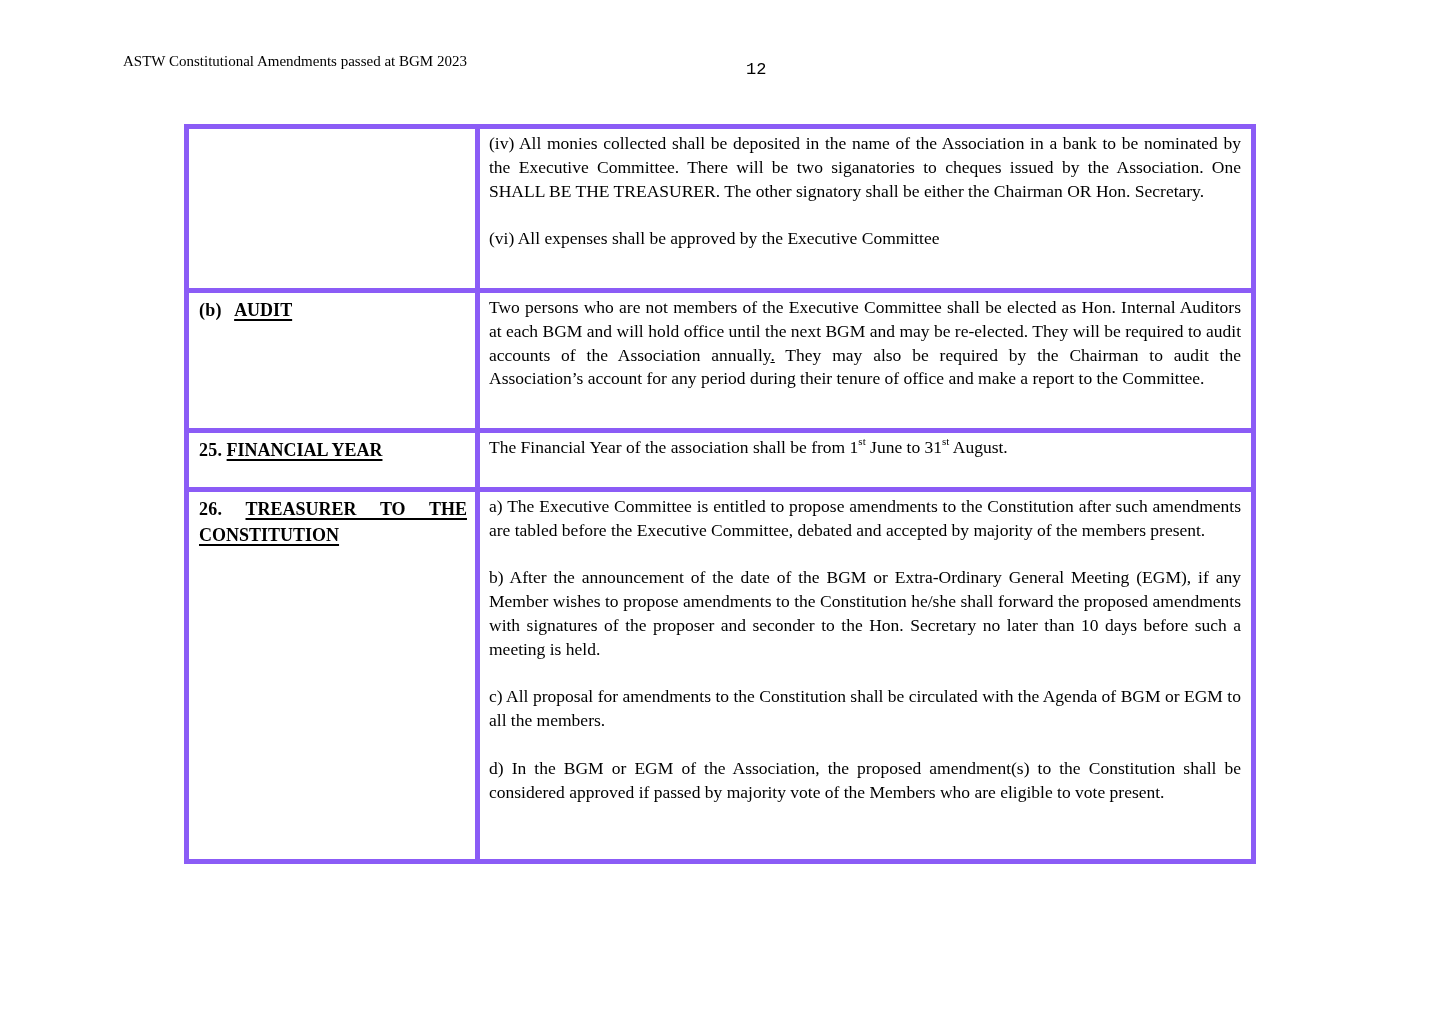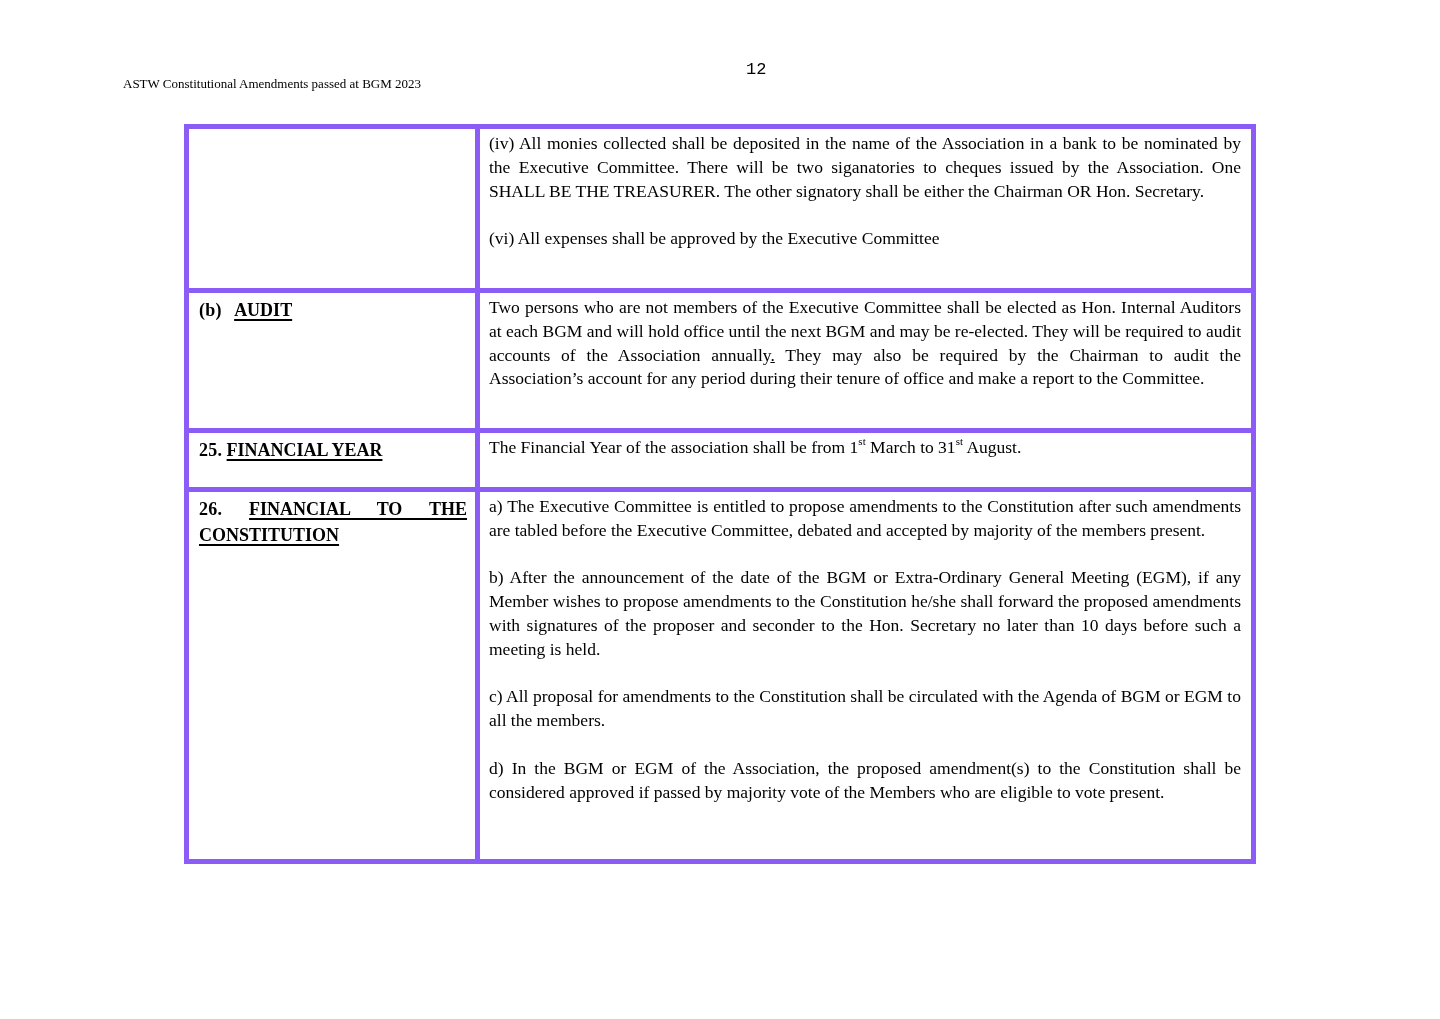--- a/index.html
+++ b/index.html
@@ -6,22 +6,22 @@
   body {
     width: 1440px; height: 1019px;
     background: #ffffff;
     color: #000000;
     font-family: "Liberation Serif", serif;
     position: relative;
     overflow: hidden;
   }
   .header-title {
     position: absolute;
-    left: 123px; top: 76px;
-    font-size: 13px;
+    left: 123px; top: 53px;
+    font-size: 15px;
     white-space: nowrap;
   }
   .page-number {
     position: absolute;
     left: 746px; top: 60px;
     font-size: 17px;
     font-family: Liberation Mono, monospace;
   }
   table.doc-table {
     position: absolute;
@@ -96,26 +96,26 @@
     </td>
     <td class="cr">
       <p class="para j"><span>Two persons who are not members of the Executive Committee shall be elected as Hon. Internal Auditors at each BGM and will hold office until the next BGM and may be re-elected. They will be required to audit accounts of the Association annually</span><span class="u">.</span><span> They may also be required by the Chairman to audit the Association’s account for any period during their tenure of office and make a report to the Committee.</span></p>
     </td>
   </tr>
   <tr class="r3">
     <td class="cl">
       <div class="hd"><span class="num">25.</span> <span class="tu">FINANCIAL YEAR</span></div>
     </td>
     <td class="cr">
-      <p class="para"><span>The Financial Year of the association shall be from 1</span><sup>st</sup><span> March to 31</span><sup>st</sup><span> August.</span></p>
+      <p class="para"><span>The Financial Year of the association shall be from 1</span><sup>st</sup><span> June to 31</span><sup>st</sup><span> August.</span></p>
     </td>
   </tr>
   <tr class="r4">
     <td class="cl">
-      <div class="hd j"><span class="num">26.</span> <span class="tu">FINANCIAL TO THE CONSTITUTION</span></div>
+      <div class="hd j"><span class="num">26.</span> <span class="tu">TREASURER TO THE CONSTITUTION</span></div>
     </td>
     <td class="cr">
       <p class="para j">a) The Executive Committee is entitled to propose amendments to the Constitution after such amendments are tabled before the Executive Committee, debated and accepted by majority of the members present.</p>
       <p class="para j">b) After the announcement of the date of the BGM or Extra-Ordinary General Meeting (EGM), if any Member wishes to propose amendments to the Constitution he/she shall forward the proposed amendments with signatures of the proposer and seconder to the Hon. Secretary no later than 10 days before such a meeting is held.</p>
       <p class="para j">c) All proposal for amendments to the Constitution shall be circulated with the Agenda of BGM or EGM to all the members.</p>
       <p class="para j">d) In the BGM or EGM of the Association, the proposed amendment(s) to the Constitution shall be considered approved if passed by majority vote of the Members who are eligible to vote present.</p>
     </td>
   </tr>
 </tbody>
   </table>

